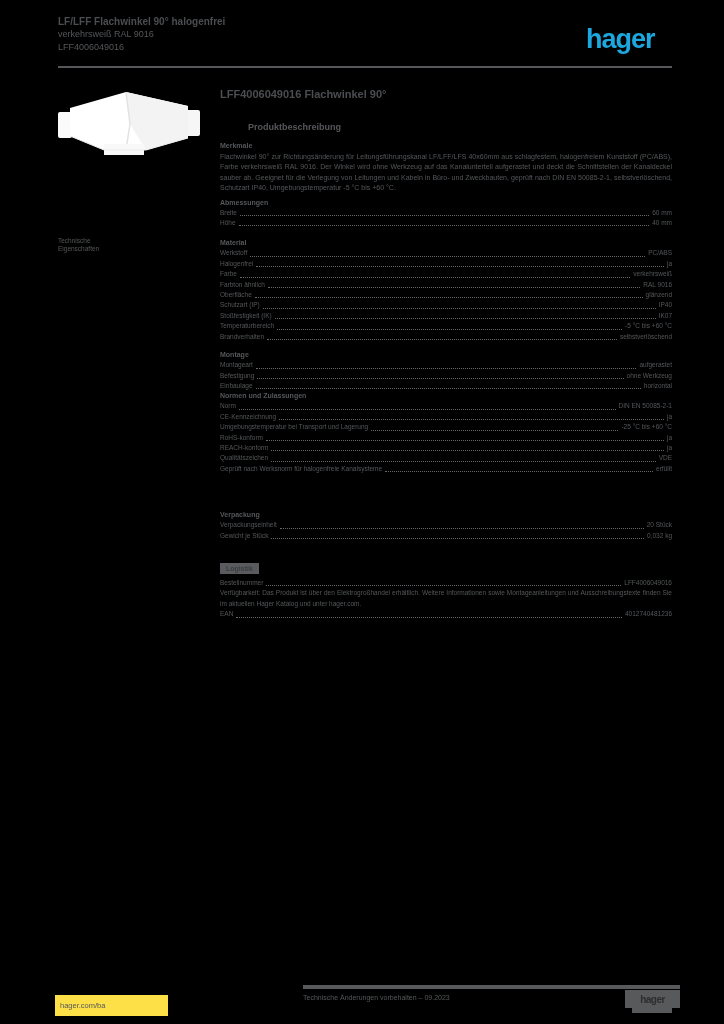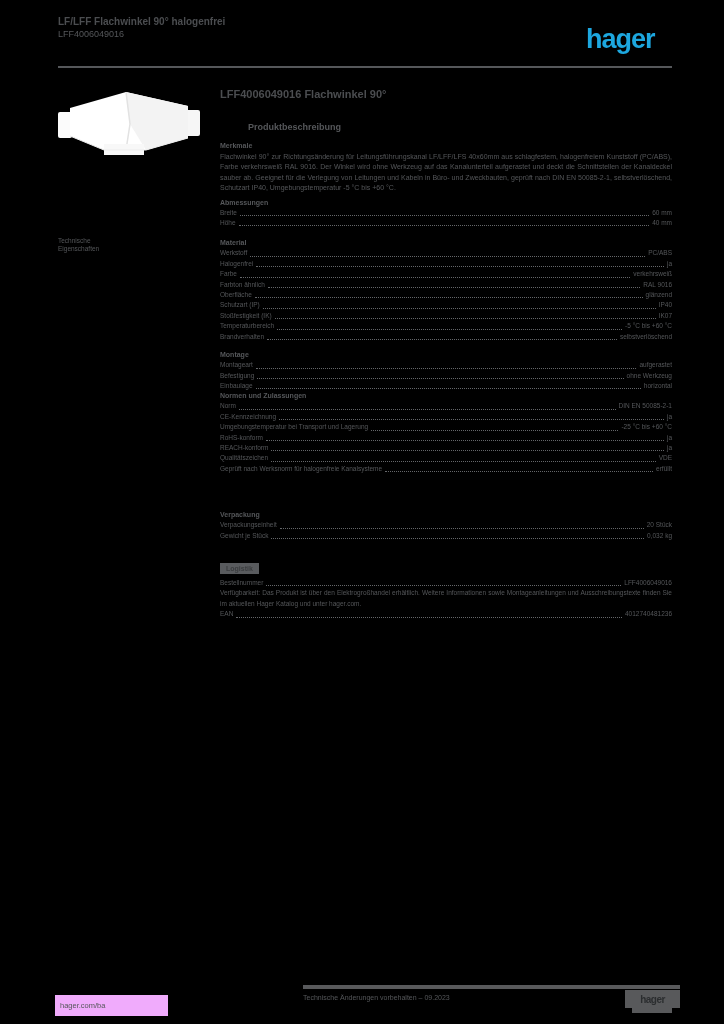--- a/index.html
+++ b/index.html
@@ -38,36 +38,37 @@
   .sec.mat { margin-bottom:8px; }
   .sec.mon { margin-bottom:0px; }
   .sec.norm { margin-bottom:36px; }
   .sec.pack { margin-bottom:16px; }
 
   .badge { display:inline-block; background:#595b5e; color:#3b3d3f; font-size:7px; font-weight:bold;
            line-height:11px; padding:0 6px; margin-bottom:4px; }
 
   
   .f-rule { position:absolute; left:303px; top:985px; width:377px; height:4px; background:#58595b; }
-  .f-box { position:absolute; left:55px; top:995px; width:113px; height:21px; background:#f0abfc;
+  .f-box { position:absolute; left:55px; top:995px; width:113px; height:21px; background:#fde047;
            display:flex; align-items:center; padding-left:5px; }
   .f-box span { font-size:7.5px; color:#55575a; }
   .f-center { position:absolute; left:303px; top:992px; font-size:7px; color:#55575a; line-height:12px; }
   .f-logo { position:absolute; left:625px; top:990px; width:55px; height:18px; background:#58595b;
             display:flex; align-items:center; justify-content:center; }
   .f-logo span { font-size:10px; font-weight:800; color:#2b2d2f; letter-spacing:-0.5px; }
   .f-logo-tab { position:absolute; left:632px; top:1008px; width:40px; height:5px; background:#58595b; }
 </style>
 </head>
 <body>
 
 <div class="canvas">
 
   <div class="hdr">
     <div class="l1">LF/LFF Flachwinkel 90° halogenfrei</div>
+    <div class="l2">verkehrsweiß RAL 9016</div>
     <div class="l3">LFF4006049016</div>
   </div>
   <div class="brand" id="brandLogo" style="color: rgb(29, 167, 223);">hager</div>
   <div class="rule"></div>
 
   <svg class="prod" viewBox="0 0 142 72">
     <rect x="0" y="26" width="14" height="26" rx="2" fill="#fbfbfb"></rect>
     <rect x="128" y="24" width="14" height="26" rx="2" fill="#f6f6f6"></rect>
     <polygon points="12,22 68,6 130,20 130,52 88,64 46,64 12,50" fill="#ffffff"></polygon>
     <polygon points="68,6 130,20 130,52 88,64 72,38" fill="#f3f3f3"></polygon>

